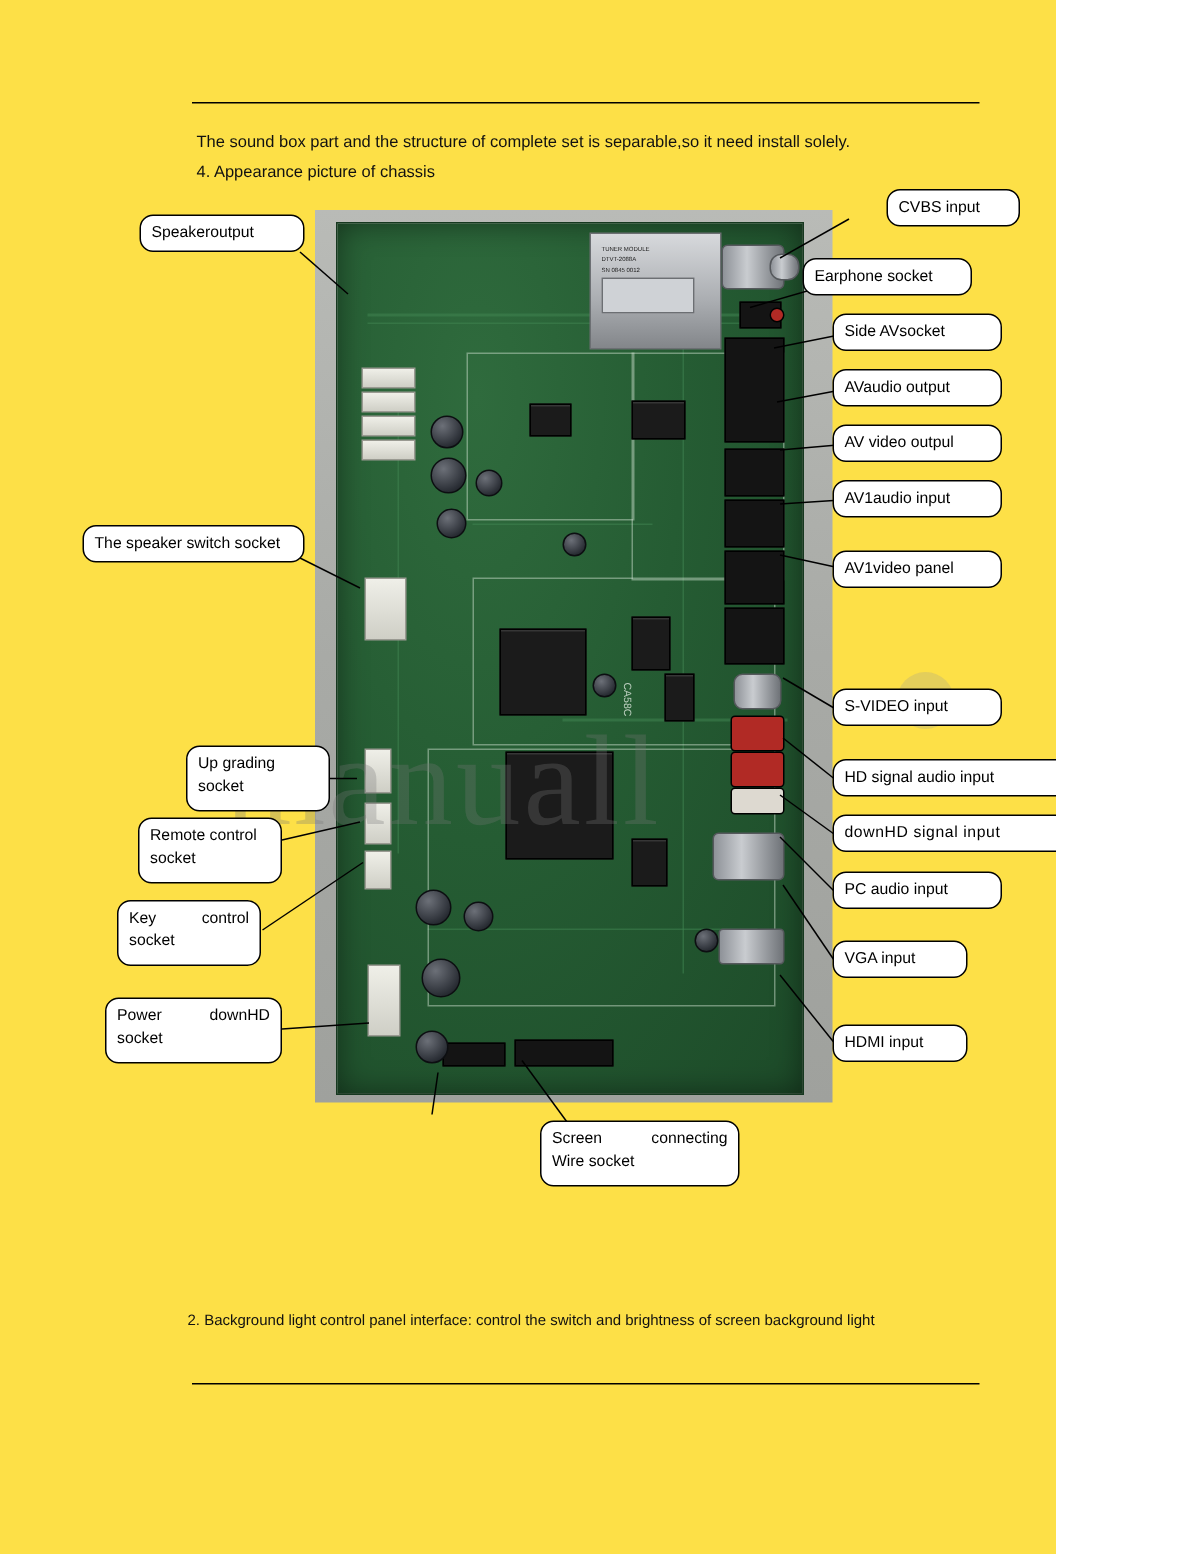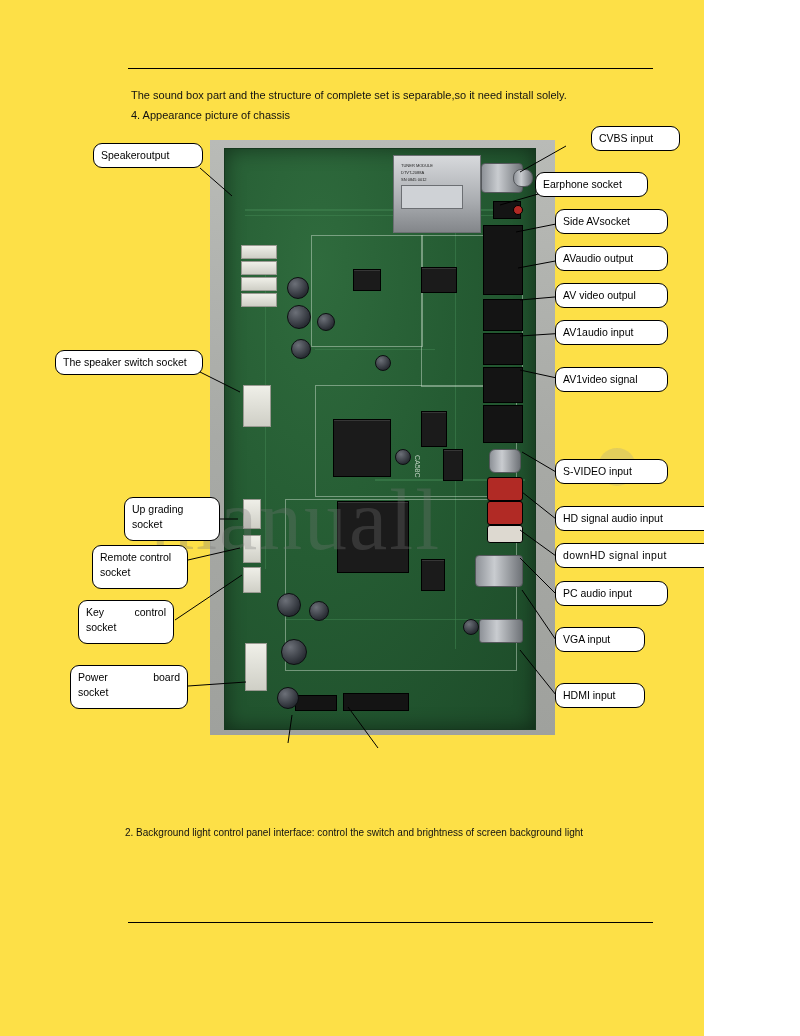--- a/index.html
+++ b/index.html
@@ -31,21 +31,21 @@
     position: absolute;
     font-size: 11px;
     color: #111;
     line-height: 14px;
     white-space: nowrap;
   }
   #intro-line { left: 131px; top: 88px; }
   #section-4 { left: 131px; top: 108px; }
   #section-5 { left: 125px; top: 795px; font-size: 10px; }
   #note-1 { left: 125px; top: 827px; font-size: 10px; }
-  #note-2 { left: 125px; top: 826px; font-size: 10px; }
+  #note-2 { left: 125px; top: 874px; font-size: 10px; }
 
   
   #board-photo {
     position: absolute;
     left: 210px;
     top: 140px;
     width: 345px;
     height: 595px;
     background: linear-gradient(180deg,#b9bbb7 0%, #a8aaa6 50%, #9fa19d 100%);
     overflow: hidden;
@@ -310,26 +310,33 @@
     <div class="spread">
       <span>Key</span>
       <span>control</span>
     </div>
     <div>socket</div>
   </div>
 
   <div class="callout two-line" style="left:70px; top:665px; width:118px; height:44px;">
     <div class="spread">
       <span>Power</span>
-      <span>board</span>
+      <span>downHD</span>
     </div>
     <div>socket</div>
   </div>
 
 
+  <div class="callout two-line" style="left:360px; top:747px; width:133px; height:44px;">
+    <div class="spread">
+      <span>Screen</span>
+      <span>connecting</span>
+    </div>
+    <div>Wire socket</div>
+  </div>
 
   <div class="callout" style="left:563px; top:126px; width:89px; height:25px;margin-left:28px;">
     <span>CVBS input</span>
   </div>
 
   <div class="callout" style="left:535px; top:172px; width:113px; height:25px;">
     <span>Earphone socket</span>
   </div>
 
   <div class="callout" style="left:555px; top:209px; width:113px; height:25px;">
@@ -342,21 +349,21 @@
 
   <div class="callout" style="left:555px; top:283px; width:113px; height:25px;">
     <span>AV video outpul</span>
   </div>
 
   <div class="callout" style="left:555px; top:320px; width:113px; height:25px;">
     <span>AV1audio input</span>
   </div>
 
   <div class="callout" style="left:555px; top:367px; width:113px; height:25px;">
-    <span>AV1video signal</span>
+    <span>AV1video panel</span>
   </div>
 
   <div class="callout" style="left:555px; top:459px; width:113px; height:25px;">
     <span>S-VIDEO input</span>
   </div>
 
   <div class="callout" style="left:555px; top:543px; width:166px; height:25px; letter-spacing:.4px;">
     <span>downHD signal input</span>
   </div>
 

